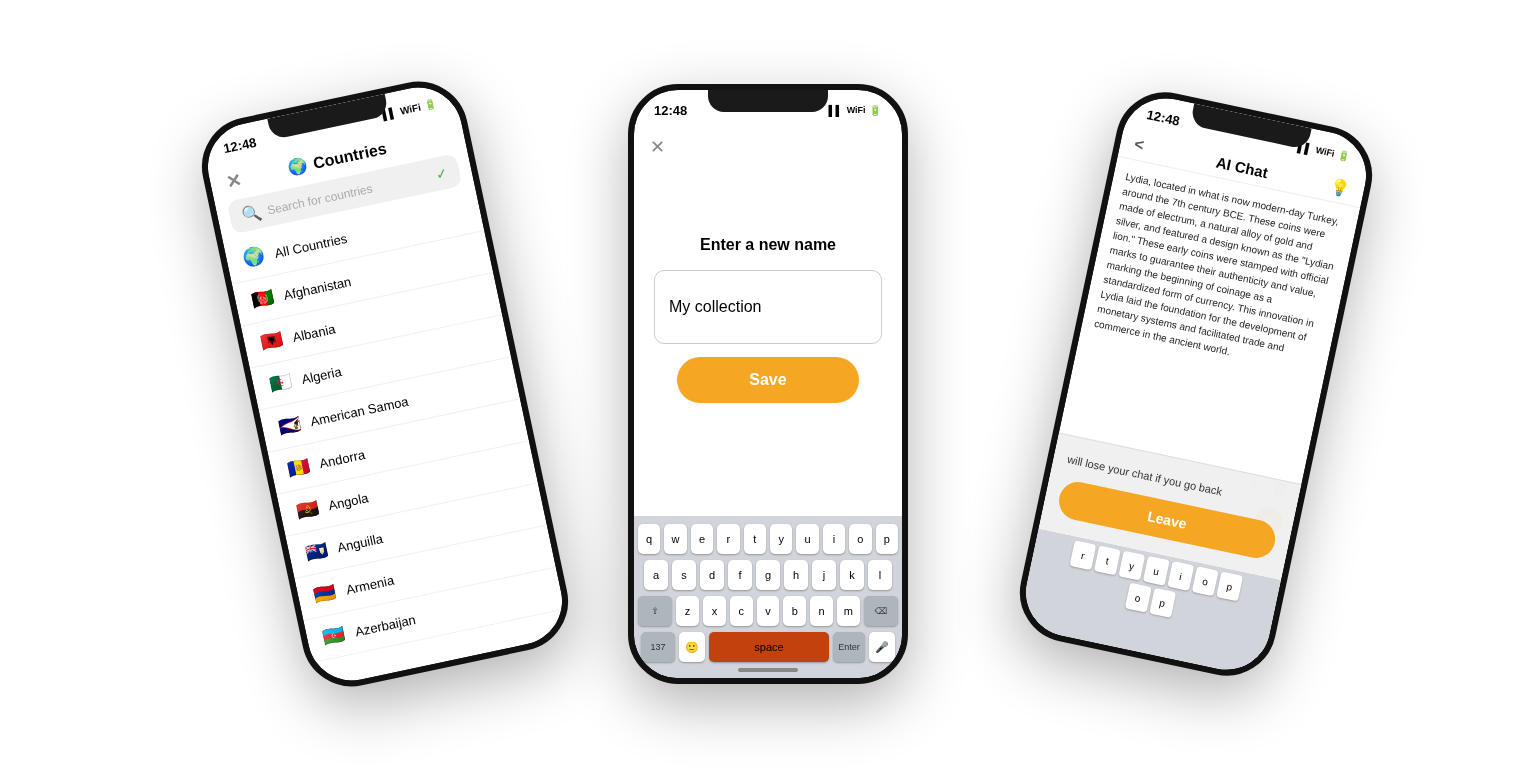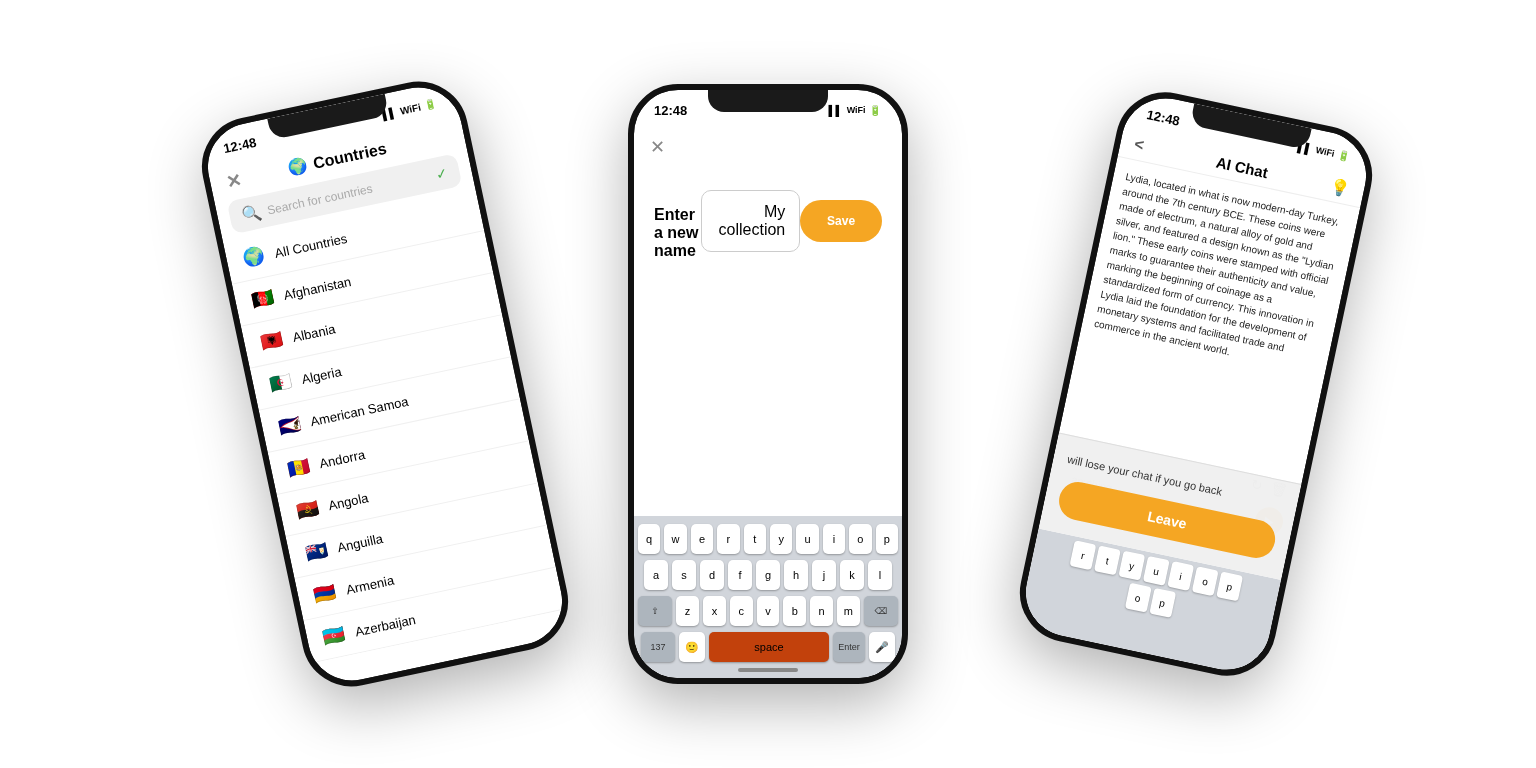--- a/index.html
+++ b/index.html
@@ -151,53 +151,53 @@
       position: absolute;
       left: 16px;
       top: 46px;
       font-size: 18px;
       color: #888;
       z-index: 10;
     }
 
     .name-entry-content {
       display: flex;
-      flex-direction: row;
+      flex-direction: column;
       align-items: center;
       padding: 60px 20px 20px;
     }
 
     .name-entry-label {
       font-size: 16px;
       font-weight: 600;
       color: #000;
       margin-bottom: 16px;
       margin-top: 20px;
     }
 
     .name-entry-input {
       width: 100%;
       border: 1.5px solid #ccc;
       border-radius: 10px;
-      padding: 12px 14px;
+      padding: 27px 14px;
       font-size: 16px;
-      text-align: right;
+      text-align: left;
       font-weight: 400;
       outline: none;
-      margin-bottom: 20px;
+      margin-bottom: 13px;
     }
 
     .save-button {
       width: 80%;
       background: #F5A623;
       color: #fff;
       border: none;
       border-radius: 30px;
       padding: 14px;
-      font-size: 12px;
+      font-size: 16px;
       font-weight: 600;
       cursor: pointer;
       margin-bottom: 20px;
     }
 
     
     .keyboard {
       position: absolute;
       bottom: 0;
       left: 0;

